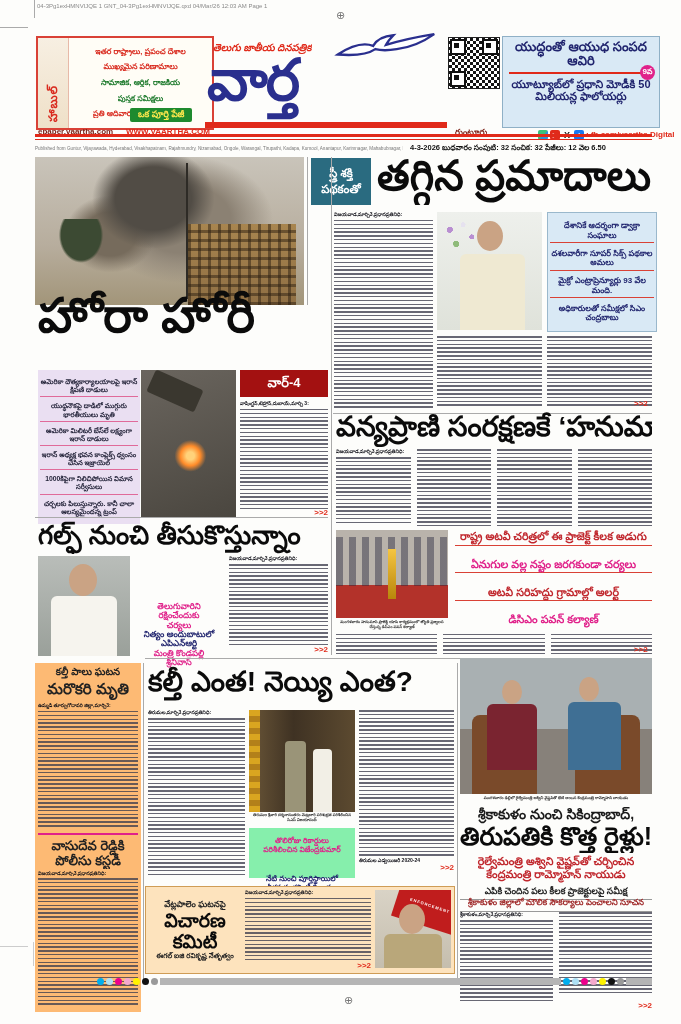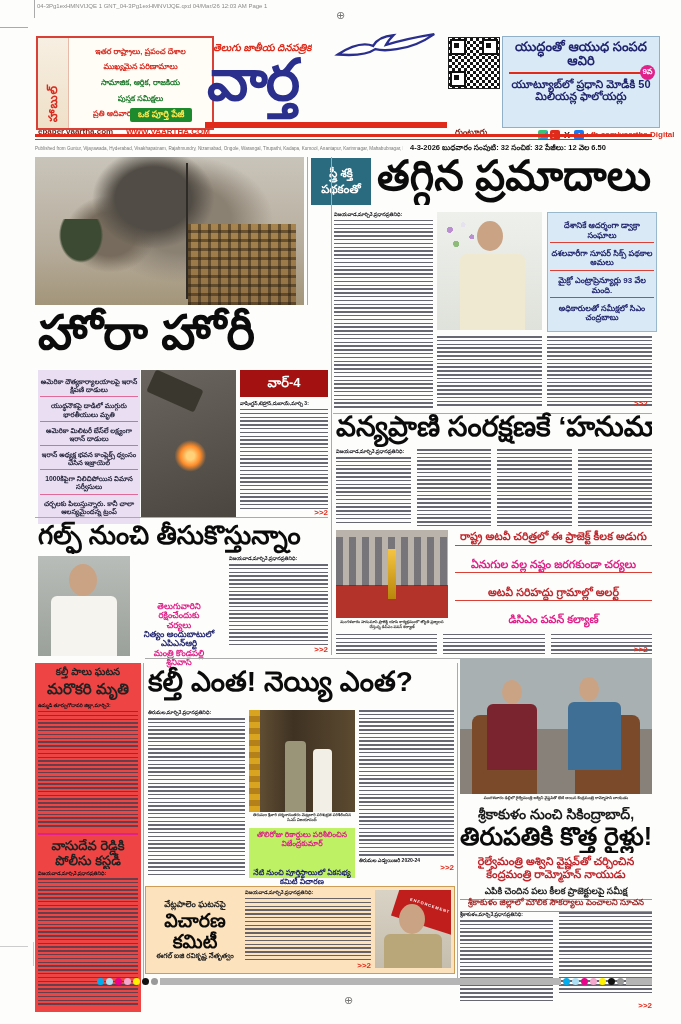--- a/index.html
+++ b/index.html
@@ -39,21 +39,21 @@
   .bluebox div:not(:last-child){border-bottom:1px solid #d94136;padding-bottom:2px;}
   .bullets{background:#eadff2;padding:3px 2px;display:flex;flex-direction:column;justify-content:space-evenly;}
   .bullets div{font-size:6.8px;font-weight:bold;color:#24243a;line-height:1.2;text-align:center;}
   .bullets div:not(:last-child){border-bottom:1px solid #e06a9a;padding-bottom:2px;}
   .wartag{background:#a31111;color:#fff;font-weight:bold;font-size:13px;display:flex;align-items:center;justify-content:center;}
   .points{display:flex;flex-direction:column;justify-content:space-between;}
   .points div{font-weight:bold;font-size:11px;line-height:1.15;text-align:center;}
   .points div:not(:last-child){border-bottom:1px solid #d94136;padding-bottom:2px;}
   .deck{display:flex;flex-direction:column;justify-content:space-evenly;height:100%;}
   .deck div{font-weight:bold;font-size:8.5px;text-align:center;line-height:1.1;}
-  .peach{background:#ef4444;}
+  .peach{background:#fdba74;}
   .caption{font-size:4px;font-weight:bold;color:#333;line-height:1.2;text-align:center;overflow:hidden;}
   .headline{color:#0b0b0b;font-weight:800;}
   
   .ph{overflow:hidden;position:absolute;}
   .ph-war{background:
     radial-gradient(ellipse 85px 70px at 44% 28%,#514c45 0 45%,rgba(81,76,69,0) 72%),
     radial-gradient(ellipse 65px 55px at 28% 52%,#766b5c 0 40%,rgba(118,107,92,0) 70%),
     radial-gradient(ellipse 120px 85px at 55% 42%,#8b8173 0 40%,rgba(139,129,115,0) 75%),
     linear-gradient(180deg,#c9c4ba 0%,#b7ad9d 60%,#a29579 100%);}
   .bld{position:absolute;right:3%;bottom:0;width:40%;height:55%;
@@ -180,21 +180,21 @@
       <div>దశలవారీగా సూపర్ సిక్స్ పథకాల అమలు</div>
       <div>మైక్రో ఎంట్రాప్రెన్యూర్లు 93 వేల మంది.</div>
       <div>అధికారులతో సమీక్షలో సిఎం చంద్రబాబు</div>
     </div>
   <div class="abs gk" style="left:437px;top:336px;width:105px;height:72px;"></div>
   <div class="abs gk" style="left:547px;top:336px;width:105px;height:72px;"></div>
   <div class="abs jm" style="left:634px;top:400px;">&gt;&gt;2</div>
   <div class="abs rule" style="left:333px;top:413px;width:319px;height:1px;"></div>
   <div class="abs rule" style="left:331px;top:157px;width:1px;height:498px;"></div>
 
-  <div class="abs headline nw" style="left:38px;top:305px;width:288px;height:60px;font-size:48px;line-height:1.15;">హోరా హోరీ</div>
+  <div class="abs headline nw" style="left:38px;top:288px;width:288px;height:60px;font-size:48px;line-height:1.15;">హోరా హోరీ</div>
   <div class="abs bullets" style="left:38px;top:370px;width:98px;height:148px;">
       <div>అమెరికా దౌత్యకార్యాలయాలపై ఇరాన్ క్షిపణి దాడులు</div>
       <div>యుద్ధనౌకపై దాడిలో ముగ్గురు భారతీయులు మృతి</div>
       <div>అమెరికా మిలిటరీ బేస్‌లే లక్ష్యంగా ఇరాన్ దాడులు</div>
       <div>ఇరాన్ అధ్యక్ష భవన కాంప్లెక్స్ ధ్వంసం చేసిన ఇజ్రాయెల్</div>
       <div>1000కిపైగా నిలిచిపోయిన విమాన సర్వీసులు</div>
       <div>చర్చలకు పిలుస్తున్నారు. కానీ చాలా ఆలస్యమైందన్న ట్రంప్</div>
     </div>
   <div class="ph ph-exc" style="left:141px;top:370px;width:95px;height:148px;">
     <div class="arm"></div>
@@ -273,21 +273,21 @@
   <div class="abs" style="left:148px;top:710px;width:97px;height:170px;">
     <div class="lead nw">తిరుమల,మార్చి3,ప్రధానప్రతినిధి:</div>
     <div class="gk" style="height:158px;margin-top:2px;"></div>
   </div>
   <div class="ph ph-temple" style="left:249px;top:710px;width:106px;height:102px;">
     <div class="garland"></div>
     <div class="fig" style="left:34%;width:20%;height:70%;background:#9a9478;"></div>
     <div class="fig" style="left:60%;width:18%;height:62%;background:#f2efe6;"></div>
   </div>
   <div class="abs caption" style="left:249px;top:813px;width:106px;height:13px;">తిరుమల శ్రీవారి దర్శనానంతరం మెట్లదారి పరిశుభ్రత పరిశీలించిన సిఎస్ విజయానంద్</div>
-  <div class="abs" style="left:249px;top:828px;width:106px;height:50px;background:#bef264;padding:2px;box-sizing:border-box;">
+  <div class="abs" style="left:249px;top:828px;width:106px;height:50px;background:#86efac;padding:8px;box-sizing:border-box;">
     <div class="b ctr" style="font-size:7.5px;color:#e0218a;line-height:1.2;">తొలిరోజు రికార్డులు పరిశీలించిన విజేంద్రకుమార్</div>
     <div class="b ctr" style="font-size:7.5px;color:#20246e;line-height:1.2;margin-top:20px;">నేటి నుంచి పూర్తిస్థాయిలో ఏకసభ్య కమిటీ విచారణ</div>
   </div>
   <div class="abs" style="left:359px;top:710px;width:95px;height:170px;">
     <div class="gk" style="height:148px;"></div>
     <div class="lead nw">తిరుమల ఎడ్వయిజరీ 2020-24</div>
     <div class="jm" style="text-align:right;">&gt;&gt;2</div>
   </div>
 
   <div class="abs" style="left:145px;top:886px;width:310px;height:88px;background:#fde3bd;border:1px solid #cf9c55;display:flex;gap:4px;padding:3px;box-sizing:border-box;">

